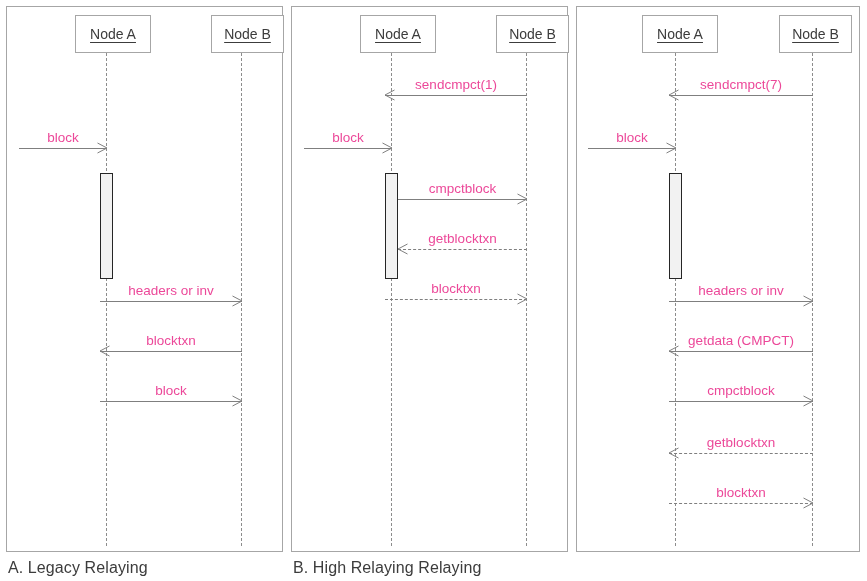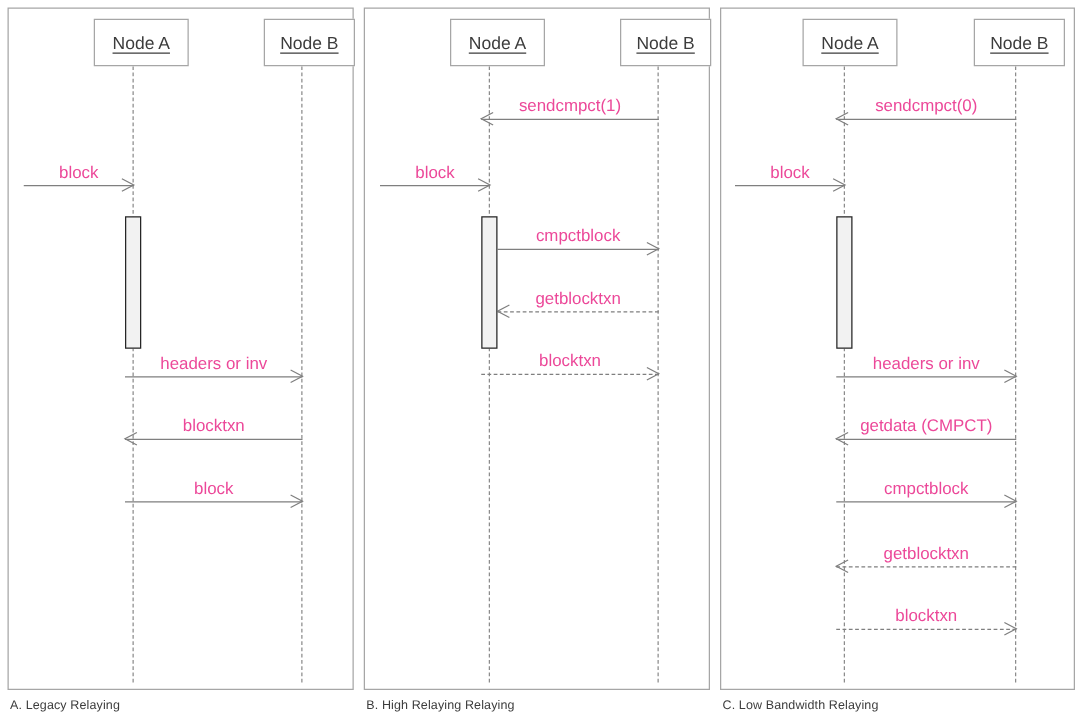--- a/index.html
+++ b/index.html
@@ -24,21 +24,21 @@
     height: 581px;
   }
   .panel {
     position: absolute;
     box-sizing: border-box;
     border: 1px solid #a6a6a6;
     background: #ffffff;
   }
   .caption {
     position: absolute;
-    font-size: 10px;
+    font-size: 16px;
     color: #3c3c3c;
     white-space: nowrap;
     letter-spacing: 0.1px;
   }
   .node-box {
     position: absolute;
     box-sizing: border-box;
     border: 1px solid #a6a6a6;
     background: #ffffff;
     display: flex;
@@ -249,21 +249,21 @@
       <span class="node-label">Node B</span>
     </div>
 
     <div class="lifeline" style="left:98px; top:46px; height:493px;"></div>
     <div class="lifeline" style="left:235px; top:46px; height:493px;"></div>
 
     <div class="activation" style="left:92px; top:166px; width:13px; height:106px;"></div>
 
     <div class="msg to-left" style="left:92px; top:88px; width:144px;">
       <div class="line"></div>
-      <div class="label">sendcmpct(0)</div>
+      <div class="label">sendcmpct(7)</div>
       <div class="head">
         <svg width="11" height="11" viewBox="0 0 11 11">
             <polyline points="0.5,0.5 10,5.5 0.5,10.5" fill="none" stroke="#7f7f7f" stroke-width="1"></polyline>
           </svg>
       </div>
     </div>
 
     <div class="msg to-right" style="left:11px; top:141px; width:88px;">
       <div class="line"></div>
       <div class="label">block</div>
@@ -318,15 +318,14 @@
       <div class="line"></div>
       <div class="label">blocktxn</div>
       <div class="head">
         <svg width="11" height="11" viewBox="0 0 11 11">
             <polyline points="0.5,0.5 10,5.5 0.5,10.5" fill="none" stroke="#7f7f7f" stroke-width="1"></polyline>
           </svg>
       </div>
     </div>
   </div>
 
-  <div class="caption" style="left:578px; top:559px;">C. Low Bandwidth Relaying</div>
 
 </div>
 
 </body></html>

